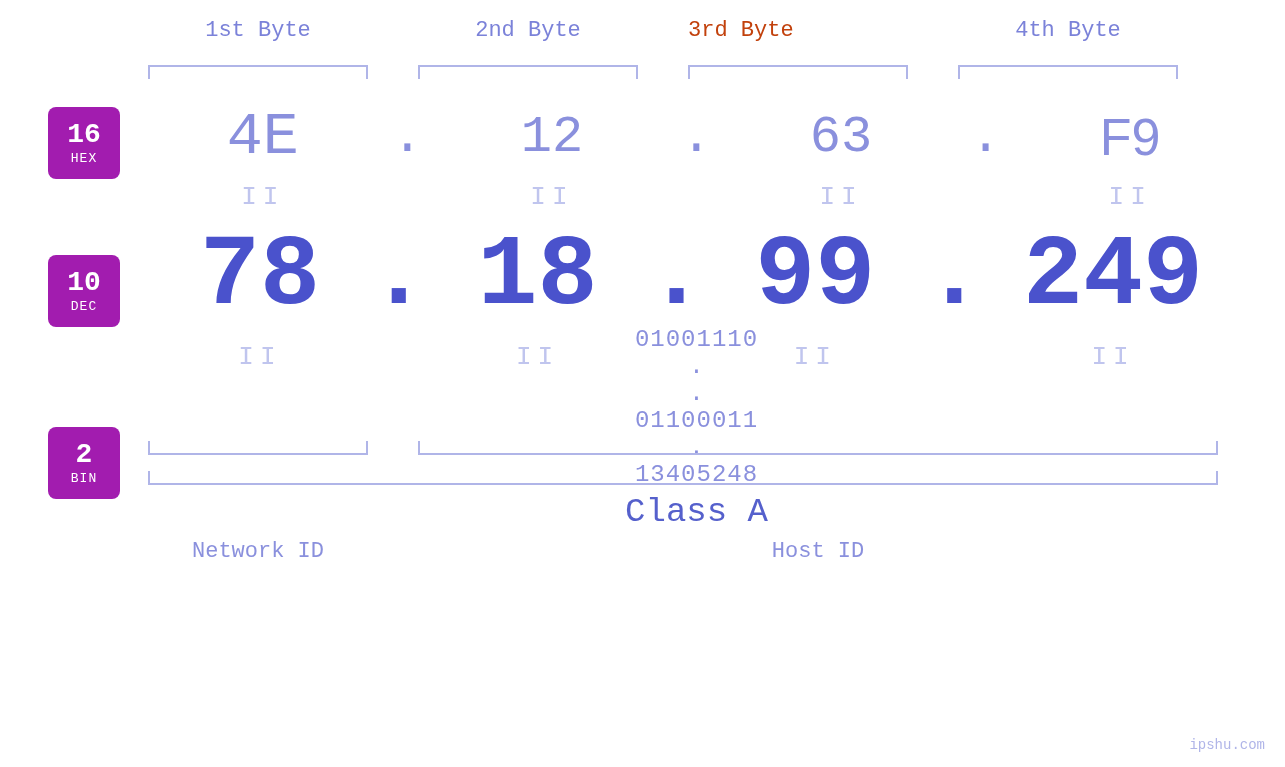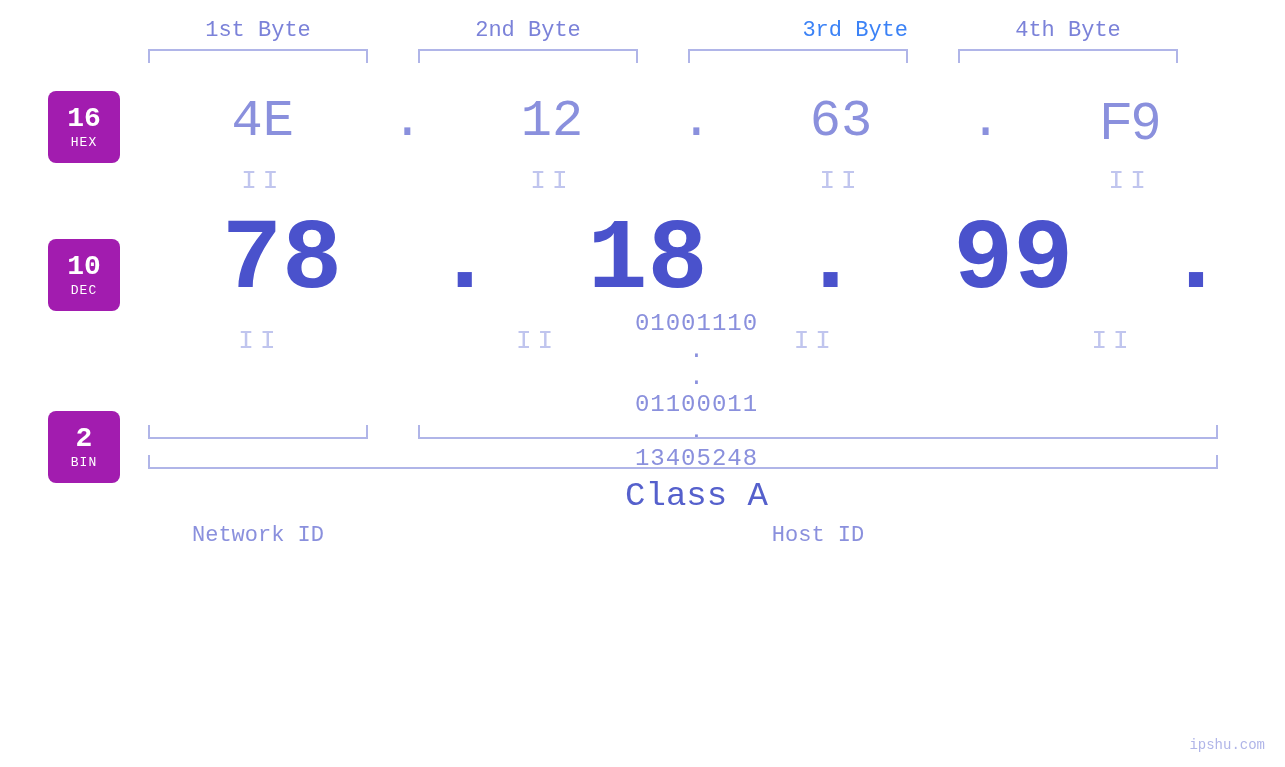--- a/index.html
+++ b/index.html
@@ -125,26 +125,26 @@
       display: flex;
       align-items: center;
       justify-content: center;
     }
   </style>
 </head>
 <body>
 
 <div class="full-layout">
 
-  <div style="display:flex; flex-direction:row; width:1285px; padding-left:148px; padding-right:40px; margin-bottom:6px;">
+  <div style="display:flex; flex-direction:row; width:1285px; padding-left:148px; padding-right:40px; margin-bottom:22px;">
     <div style="width:220px; text-align:center; color:#7b82d9; font-size:22px; font-family:'Courier New',monospace; margin-left:0px;">1st Byte</div>
     <div style="width:50px;"></div>
     <div style="width:220px; text-align:center; color:#7b82d9; font-size:22px; font-family:'Courier New',monospace;">2nd Byte</div>
     <div style="width:50px;"></div>
-    <div style="width:220px; text-align:right; color:#3b82f6; font-size:22px; font-family:'Courier New',monospace;">3rd Byte</div>
+    <div style="width:220px; text-align:left; color:#c2410c; font-size:22px; font-family:'Courier New',monospace;">3rd Byte</div>
     <div style="width:50px;"></div>
     <div style="width:220px; text-align:center; color:#7b82d9; font-size:22px; font-family:'Courier New',monospace;">4th Byte</div>
   </div>
 
   <div style="display:flex; flex-direction:row; width:1285px; padding-left:148px; padding-right:40px; margin-bottom:18px; align-items:flex-end;">
     <div style="width:220px; height:14px; border-top:2px solid #b0b5e8; border-left:2px solid #b0b5e8; border-right:2px solid #b0b5e8;"></div>
     <div style="width:50px;"></div>
     <div style="width:220px; height:14px; border-top:2px solid #b0b5e8; border-left:2px solid #b0b5e8; border-right:2px solid #b0b5e8;"></div>
     <div style="width:50px;"></div>
     <div style="width:220px; height:14px; border-top:2px solid #b0b5e8; border-left:2px solid #b0b5e8; border-right:2px solid #b0b5e8;"></div>
@@ -169,21 +169,21 @@
       <div class="badge" style="margin-top:100px;">
         <span class="badge-number">2</span>
         <span class="badge-label">BIN</span>
       </div>
     </div>
 
     <div class="values-col">
 
       <div class="row-hex">
         <div class="cell">
-          <span style="color:#8a90dd; font-size:52px; font-family:'Courier New',monospace;">4E</span>
+          <span style="color:#8a90dd; font-size:60px; font-family:'Courier New',monospace;">4E</span>
         </div>
         <div class="dot-cell">
           <span style="color:#8a90dd; font-size:52px;">.</span>
         </div>
         <div class="cell">
           <span style="color:#8a90dd; font-size:52px; font-family:'Courier New',monospace;">12</span>
         </div>
         <div class="dot-cell">
           <span style="color:#8a90dd; font-size:52px;">.</span>
         </div>
@@ -227,20 +227,23 @@
           <span style="color:#4a52cc; font-size:100px; font-family:'Courier New',monospace; font-weight:bold; line-height:1;">18</span>
         </div>
         <div class="dot-cell">
           <span style="color:#4a52cc; font-size:100px; font-weight:bold; line-height:1;">.</span>
         </div>
         <div class="cell">
           <span style="color:#4a52cc; font-size:100px; font-family:'Courier New',monospace; font-weight:bold; line-height:1;">99</span>
         </div>
         <div class="dot-cell">
           <span style="color:#4a52cc; font-size:100px; font-weight:bold; line-height:1;">.</span>
+        </div>
+        <div class="cell" style="width:260px;">
+          <span style="color:#4a52cc; font-size:100px; font-family:'Courier New',monospace; font-weight:bold; line-height:1;">249</span>
         </div>
       </div>
 
       <div class="row-equals">
         <div class="cell">
           <span style="color:#c0c5ee; font-size:26px; letter-spacing:6px;">II</span>
         </div>
         <div class="dot-cell"></div>
         <div class="cell">
           <span style="color:#c0c5ee; font-size:26px; letter-spacing:6px;">II</span>

